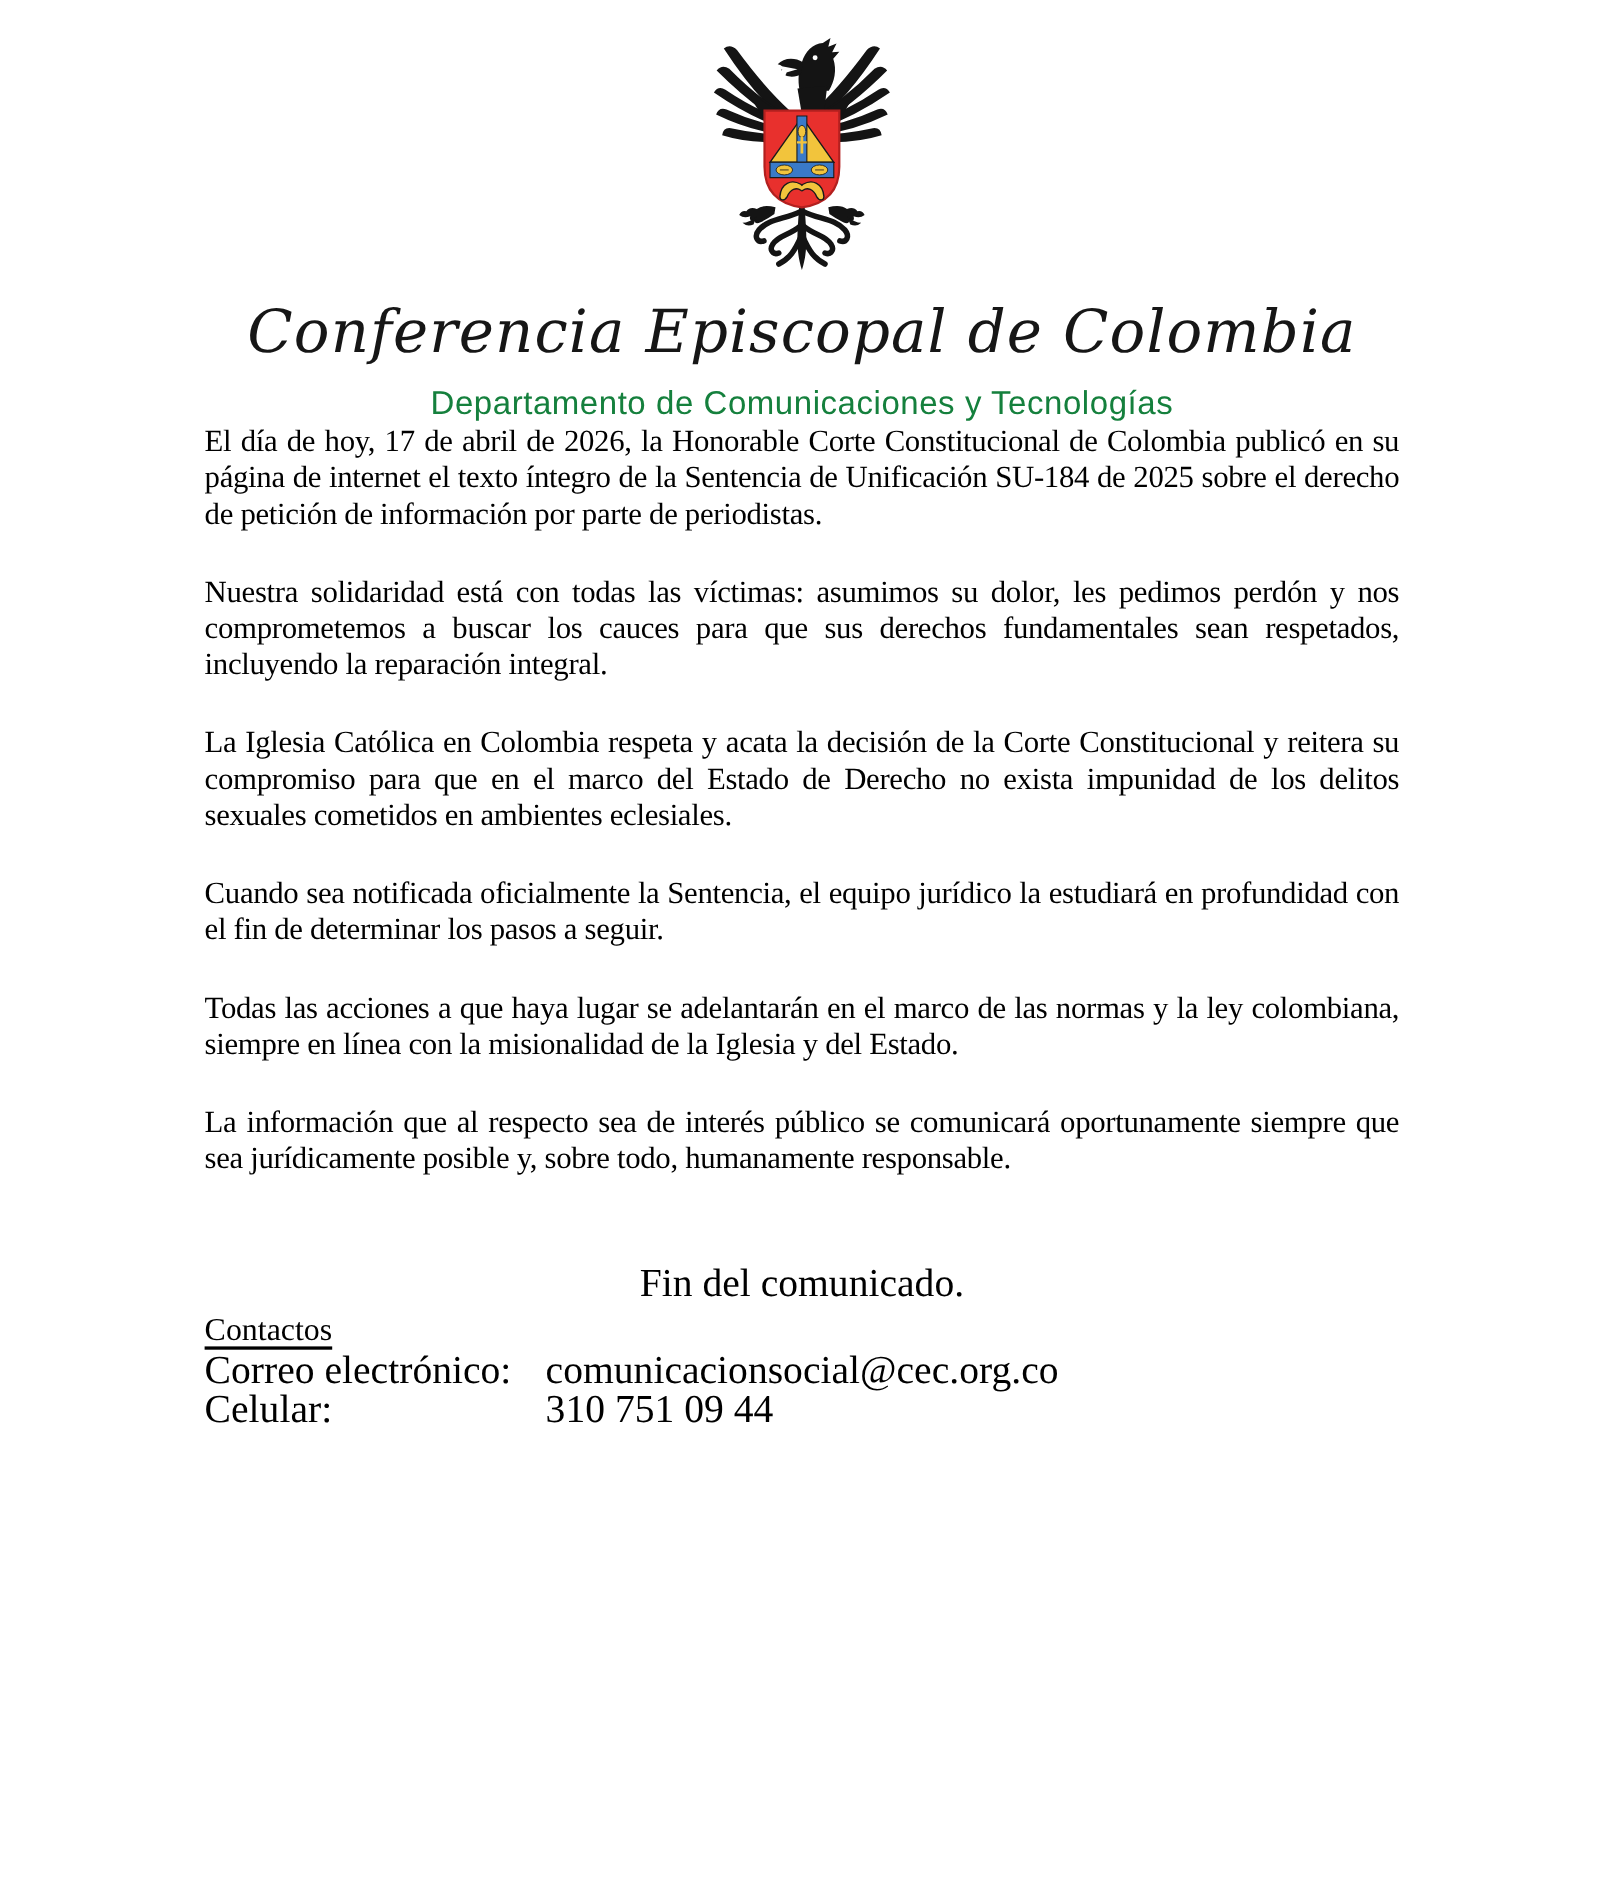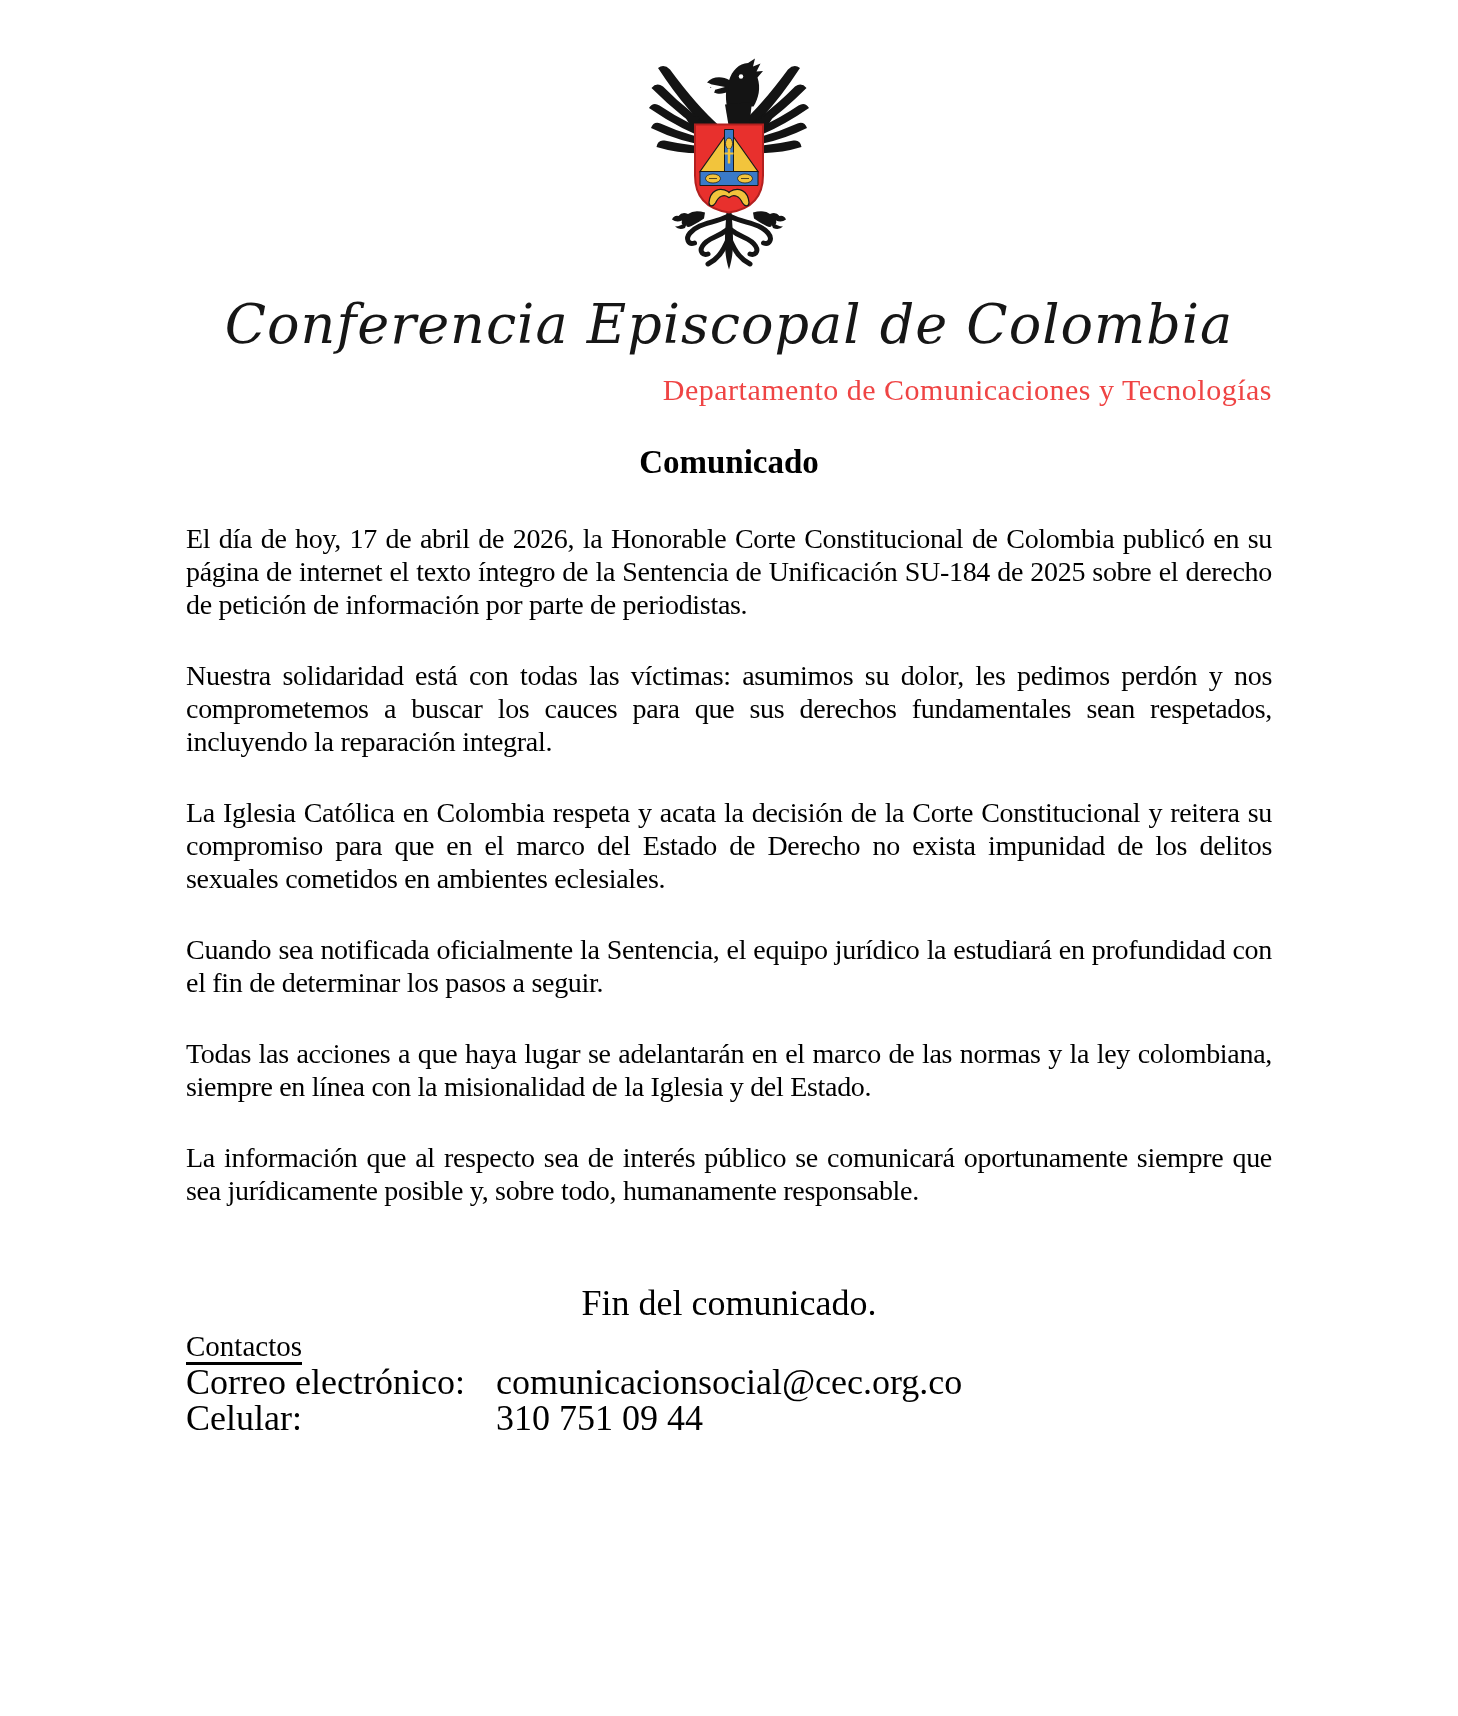--- a/index.html
+++ b/index.html
@@ -6,44 +6,43 @@
   body{
     width:1458px;height:1716px;
     background:#ffffff;
     color:#000000;
     font-family:"Liberation Serif", serif;
     overflow:hidden;
   }
   .page{
     width:1086px;
     margin:0 auto;
-    padding-top:40px;
+    padding-top:16px;
   }
   
   .header{ text-align:center; }
   .emblem{ display:inline-block; width:200px; height:236px; }
   .script-title{
     font-family:"DejaVu Serif", serif;
     font-style:italic;
     font-size:54px;
     line-height:78px;
     margin-top:6px;
     letter-spacing:1px;
     color:#161616;
     white-space:nowrap;
   }
   .dept-line{
-    font-family:Liberation Serif, serif;
+    font-family:Liberation Sans, sans-serif;
     font-size:30px;
     line-height:36px;
     margin-top:8px;
     letter-spacing:0.5px;
-    color:#ef4444;
+    color:#15803d;
     white-space:nowrap;
-    text-align:right;
   }
   
   .doc-title{
     text-align:center;
     font-weight:bold;
     font-size:33px;
     line-height:36px;
     margin-top:36px;
     margin-bottom:42px;
   }
@@ -157,21 +156,20 @@
                C219,292 238,300 240,324 C240,333 231,332 227,325
                C221,311 210,307 202,313 C200,315 200,315 198,313
                C190,307 179,311 173,325 C169,332 160,333 160,324 Z" fill="#f2c43c" stroke="#1a1a1a" stroke-width="2.5"></path>
     </svg>
 
     <div class="script-title">Conferencia Episcopal de Colombia</div>
 
     <div class="dept-line">Departamento de Comunicaciones y Tecnologías</div>
   </div>
 
-  <div class="doc-title">Comunicado</div>
 
   <div class="body-text">
     <p>El día de hoy, 17 de abril de 2026, la Honorable Corte Constitucional de Colombia publicó en su página de internet el texto íntegro de la Sentencia de Unificación SU-184 de 2025 sobre el derecho de petición de información por parte de periodistas.</p>
     <p>Nuestra solidaridad está con todas las víctimas: asumimos su dolor, les pedimos perdón y nos comprometemos a buscar los cauces para que sus derechos fundamentales sean respetados, incluyendo la reparación integral.</p>
     <p>La Iglesia Católica en Colombia respeta y acata la decisión de la Corte Constitucional y reitera su compromiso para que en el marco del Estado de Derecho no exista impunidad de los delitos sexuales cometidos en ambientes eclesiales.</p>
     <p>Cuando sea notificada oficialmente la Sentencia, el equipo jurídico la estudiará en profundidad con el fin de determinar los pasos a seguir.</p>
     <p>Todas las acciones a que haya lugar se adelantarán en el marco de las normas y la ley colombiana, siempre en línea con la misionalidad de la Iglesia y del Estado.</p>
     <p class="last-para">La información que al respecto sea de interés público se comunicará oportunamente siempre que sea jurídicamente posible y, sobre todo, humanamente responsable.</p>
   </div>
 

